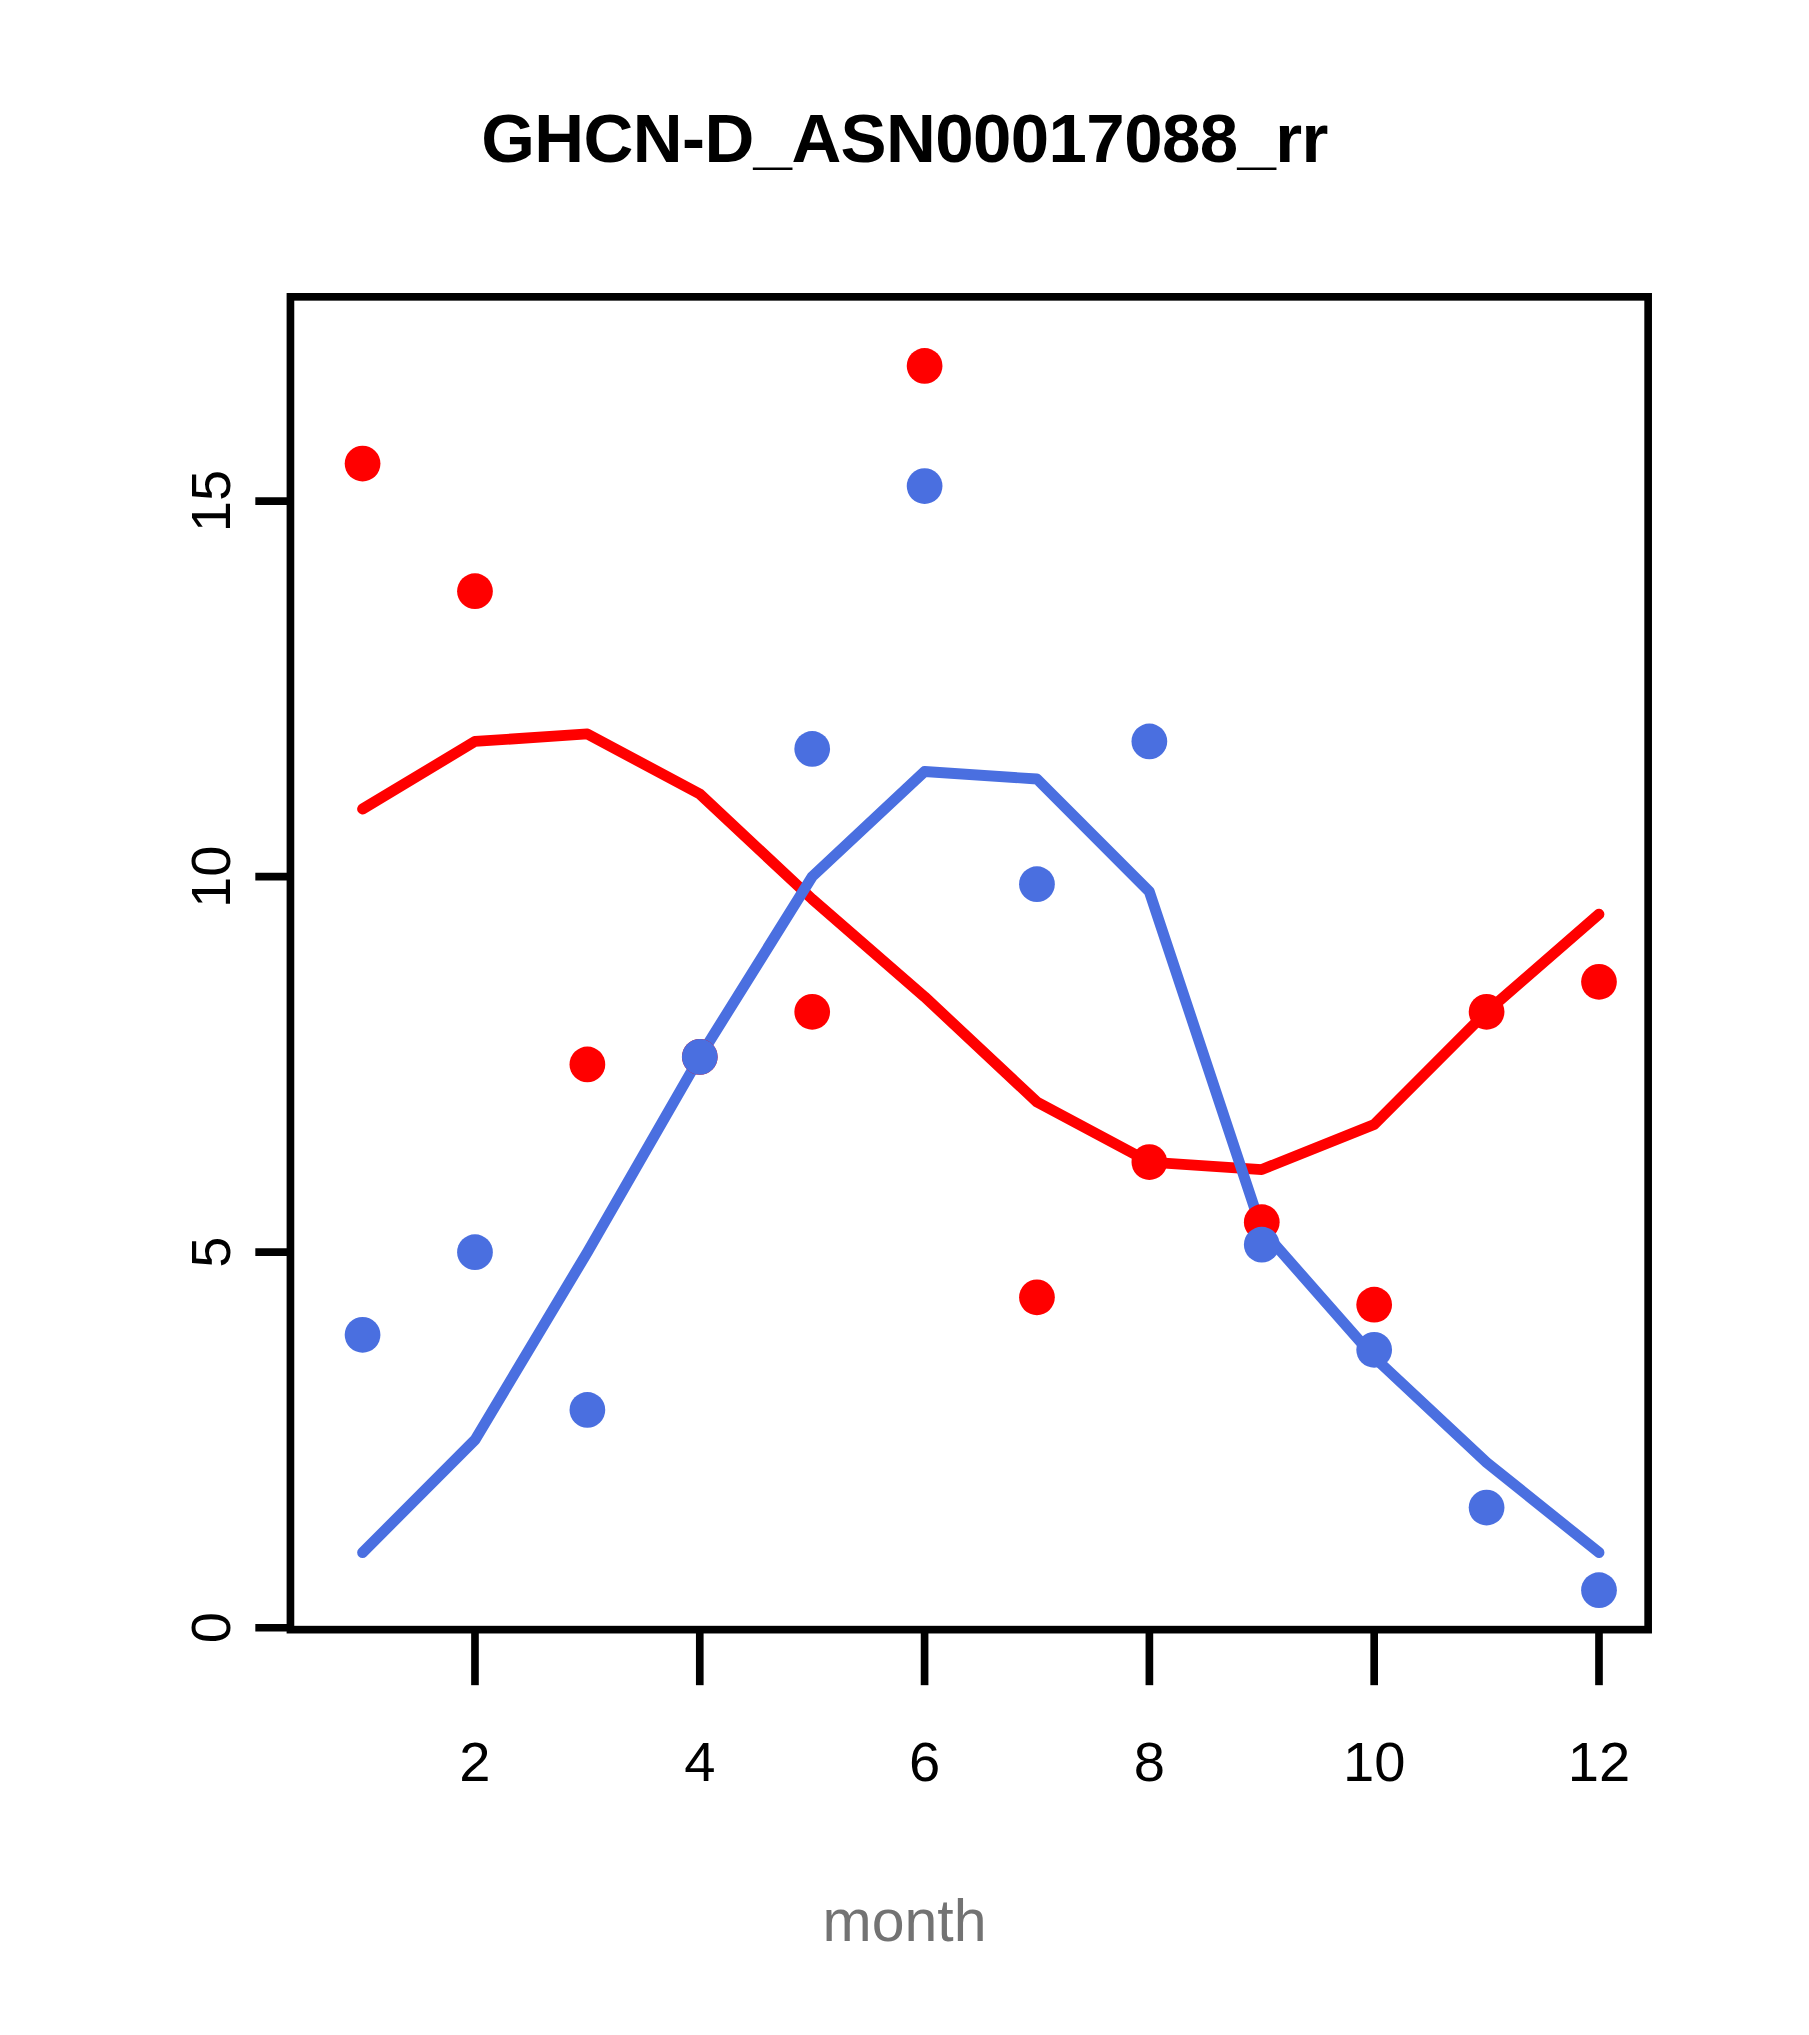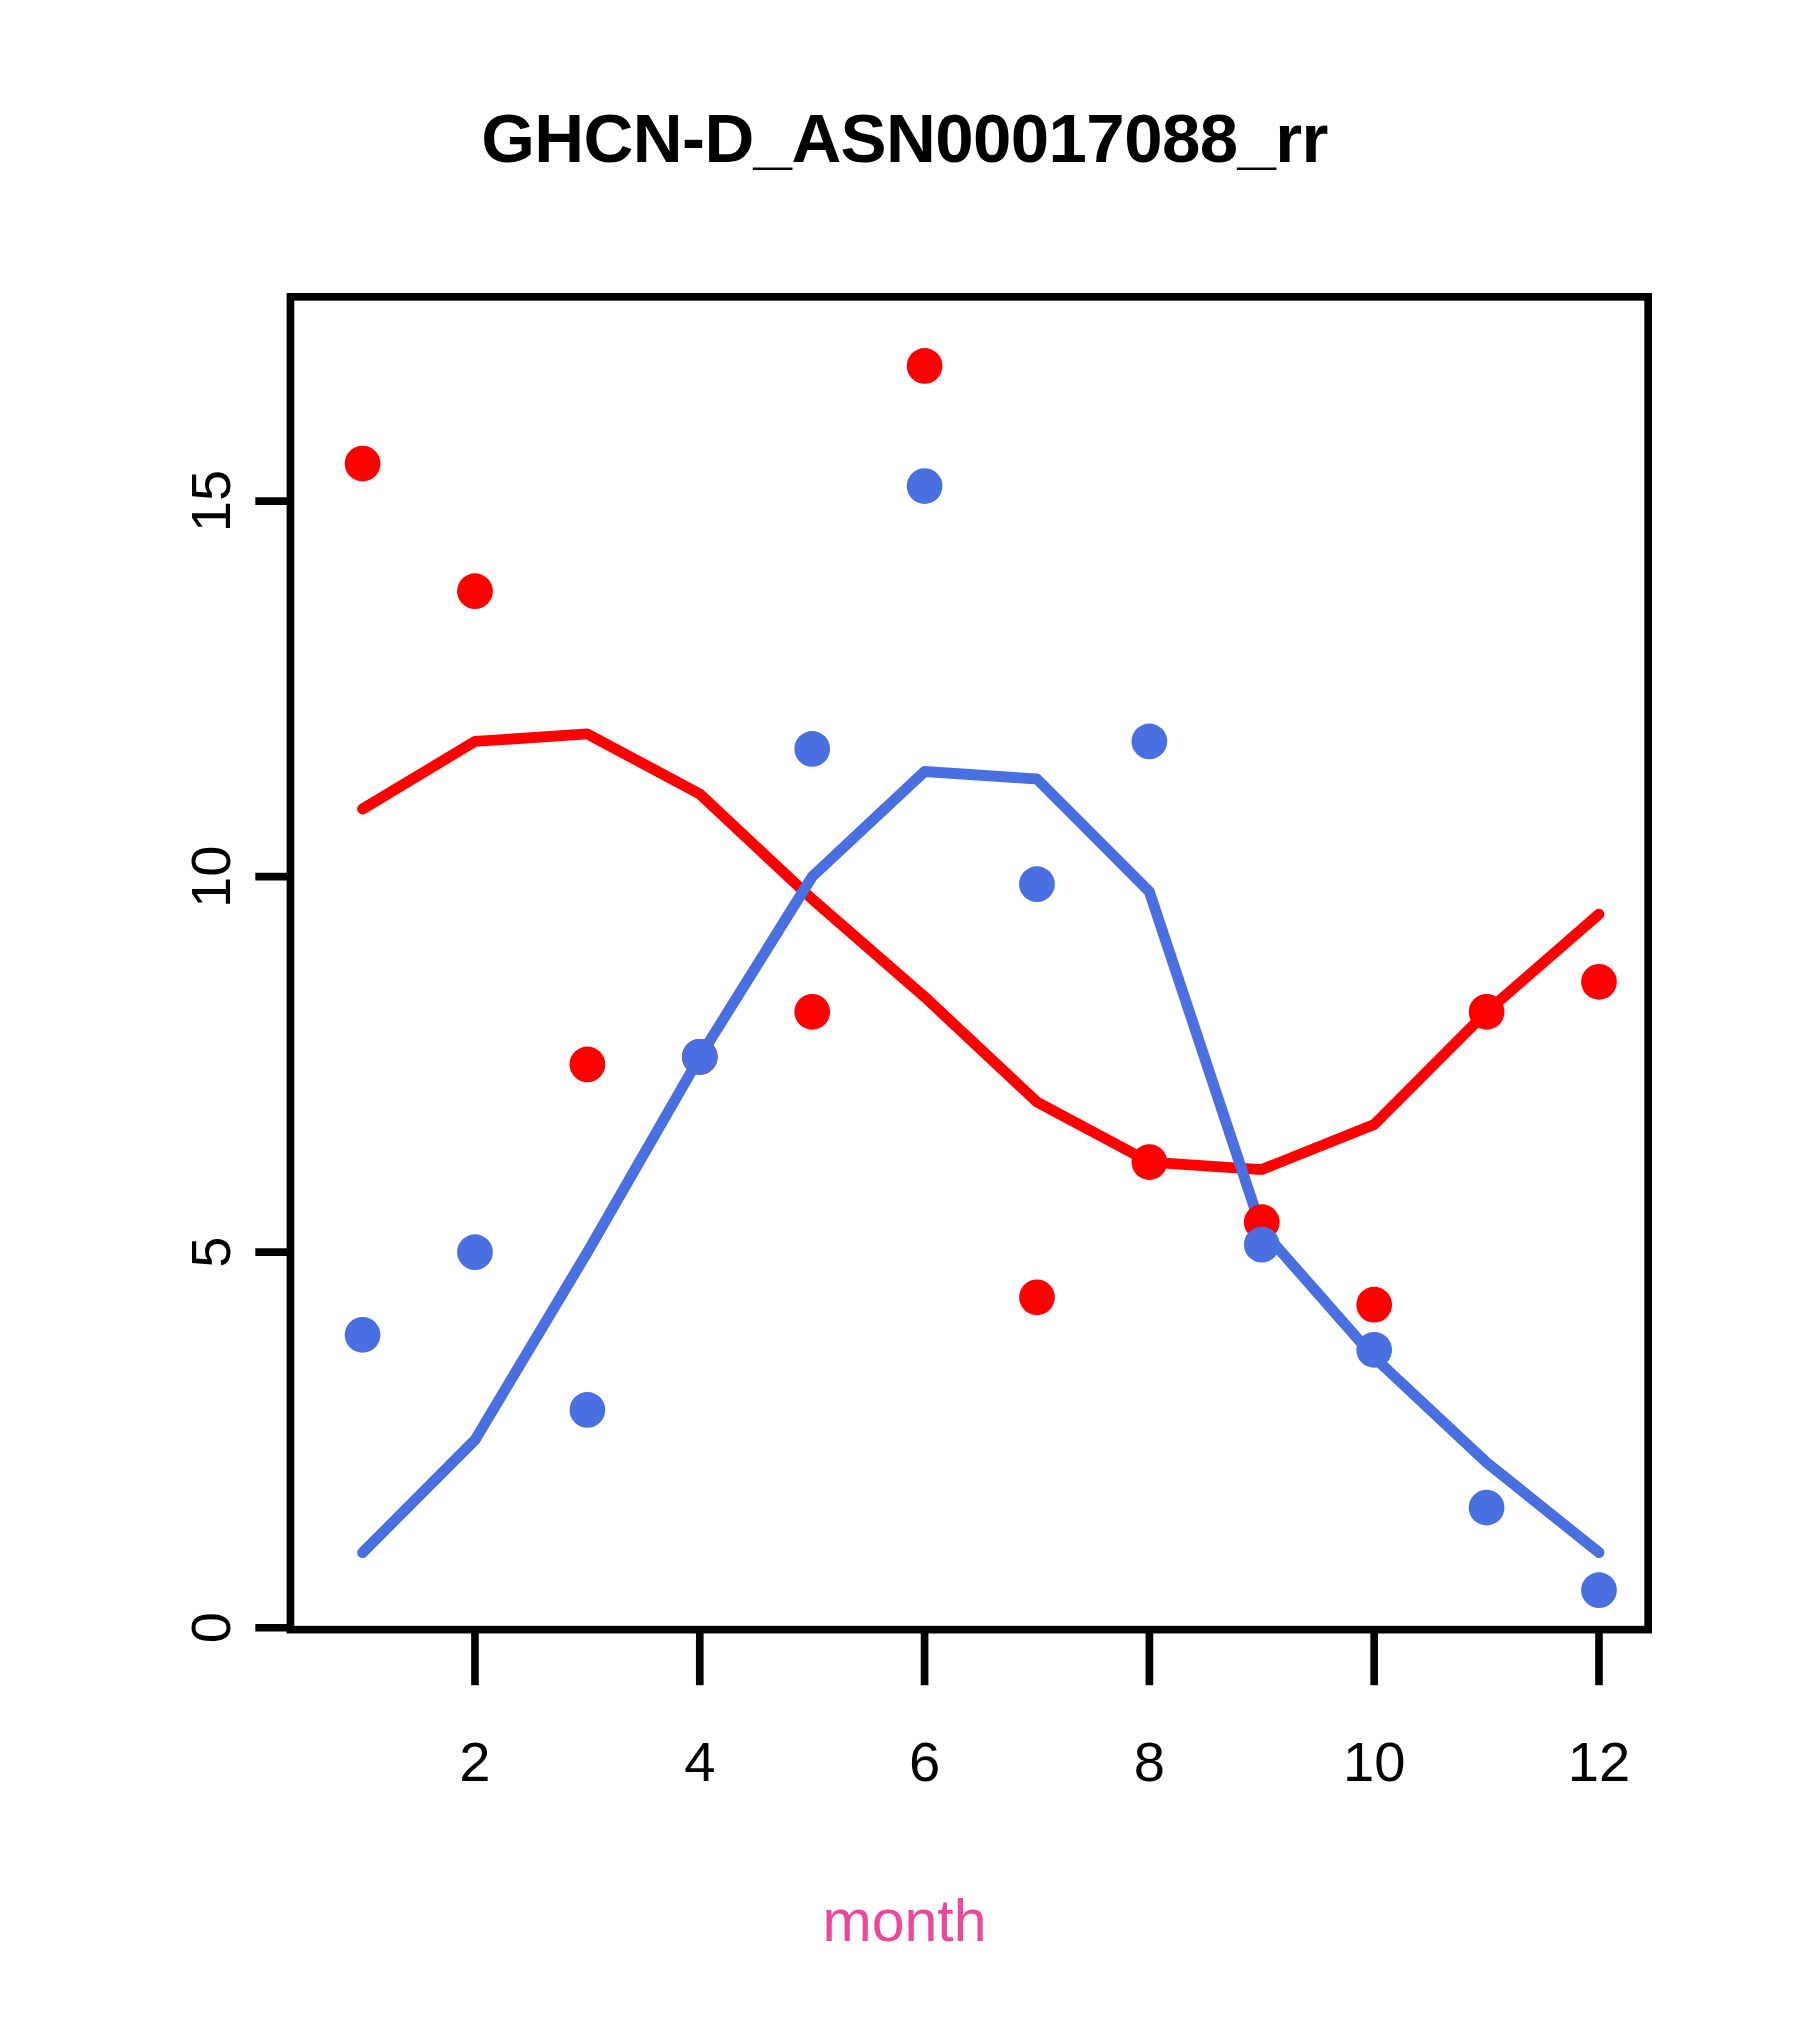--- a/index.html
+++ b/index.html
@@ -42,21 +42,21 @@
     font-size: 88px;
     fill: #000000;
   }
   #xlabel-text {
     position: absolute;
     top: 1887px;
     left: 0;
     width: 1809px;
     text-align: center;
     font-size: 59px;
-    color: #ec4899;
+    color: #737373;
     font-family: "Liberation Sans", sans-serif;
   }
 </style>
 </head>
 <body>
 
 <div id="page">
 
   <div id="chart-title">GHCN-D_ASN00017088_rr</div>
 

